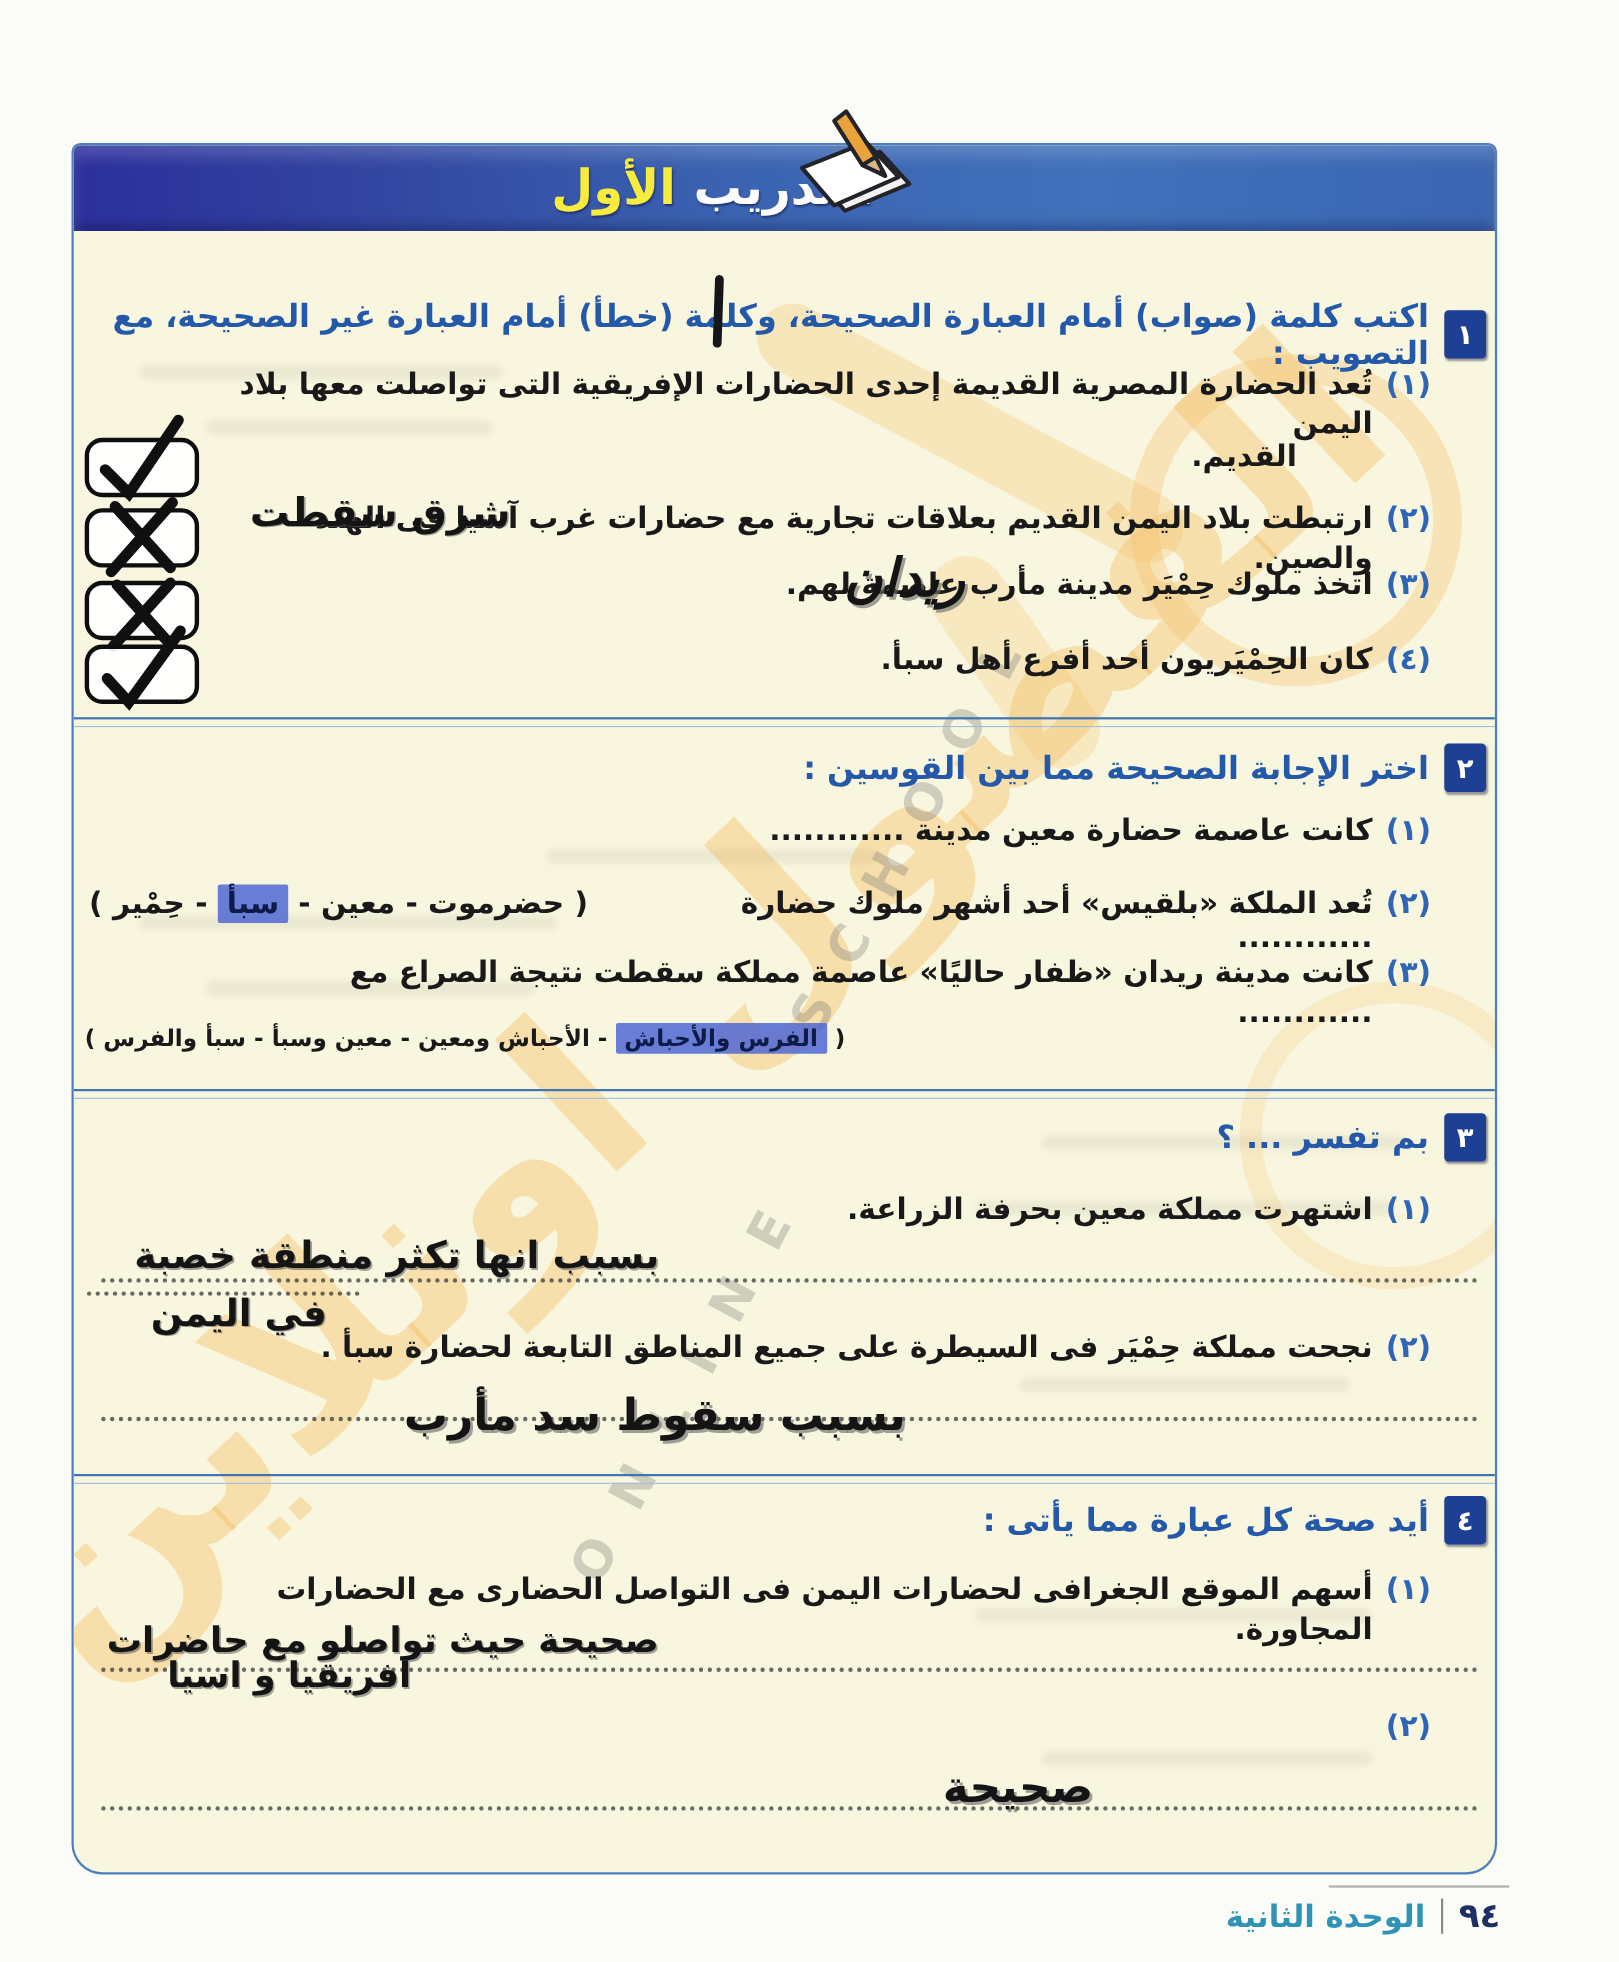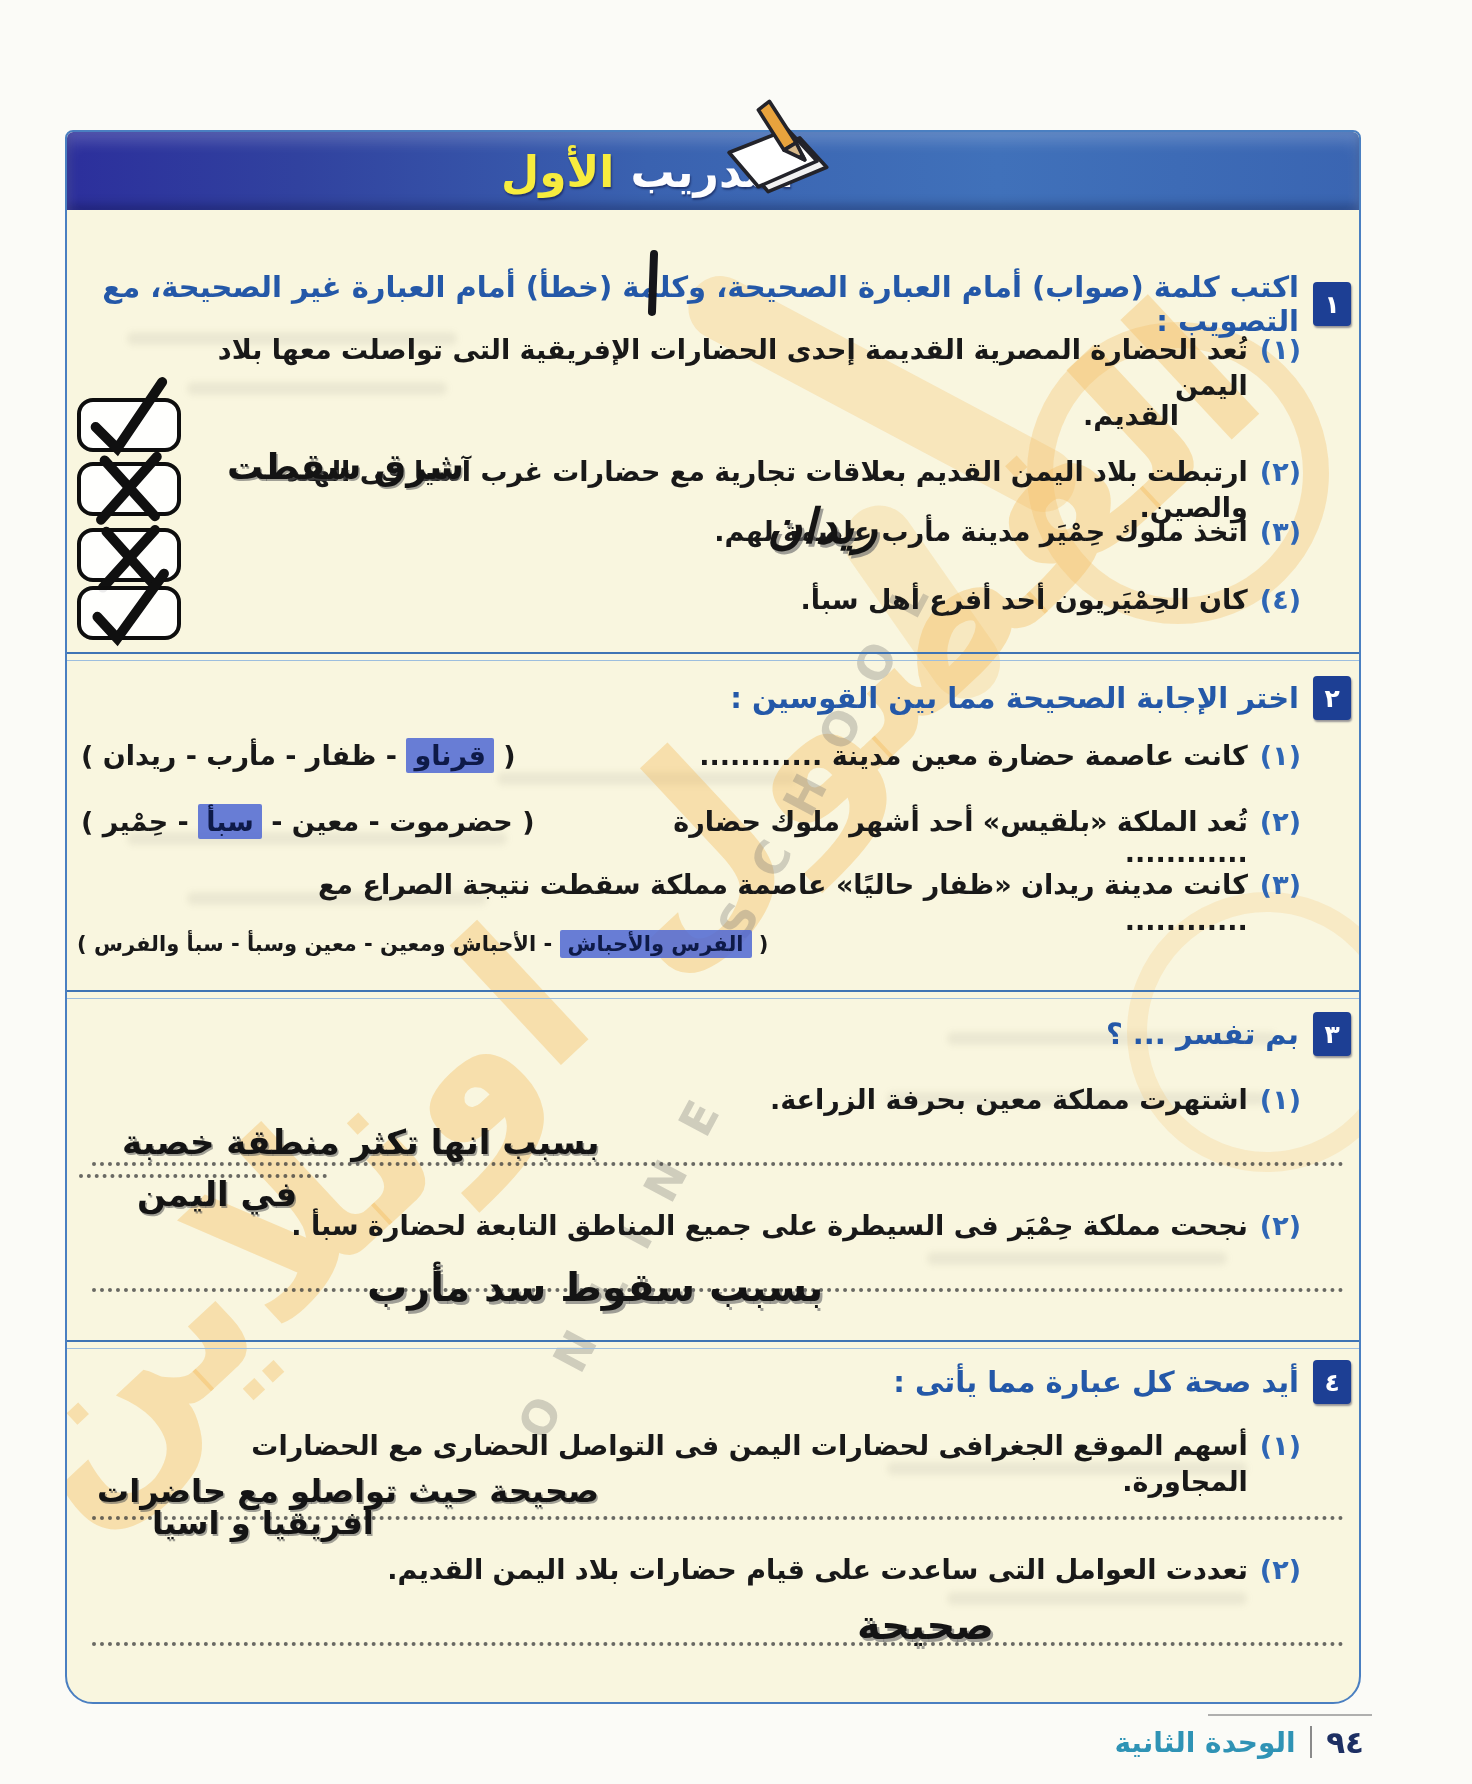--- a/index.html
+++ b/index.html
@@ -189,21 +189,20 @@
   <div class="qheader" style="top:544px;">
     <div class="qbadge">٢</div>
     <div>اختر الإجابة الصحيحة مما بين القوسين :</div>
   </div>
 
   <div class="choice-row" style="top:608px;">
     <span class="ctext">
       <span class="inum">(١)</span>
       <span>كانت عاصمة حضارة معين مدينة ............</span>
     </span>
-    <span class="opts"><span>( </span><span class="hl">قرناو</span><span> - ظفار - مأرب - ريدان )</span></span>
   </div>
 
   <div class="choice-row" style="top:674px;">
     <span class="ctext">
       <span class="inum">(٢)</span>
       <span>تُعد الملكة «بلقيس» أحد أشهر ملوك حضارة ............</span>
     </span>
     <span class="opts"><span>( حضرموت - معين - </span><span class="hl">سبأ</span><span> - حِمْير )</span></span>
   </div>
 
@@ -246,21 +245,20 @@
   <div class="qitem" style="top:1296px;">
     <span class="inum">(١)</span>
     <span>أسهم الموقع الجغرافى لحضارات اليمن فى التواصل الحضارى مع الحضارات المجاورة.</span>
   </div>
   <div class="hw" style="top:1340px;left:30px;font-size:32px;">صحيحة حيث تواصلو مع حاضرات</div>
   <div class="dots" style="top:1384px;left:25px;right:15px;"></div>
   <div class="hw" style="top:1372px;left:85px;font-size:32px;">افريقيا و اسيا</div>
 
   <div class="qitem" style="top:1420px;">
     <span class="inum">(٢)</span>
-    <span>تعددت العوامل التى ساعدت على قيام حضارات بلاد اليمن القديم.</span>
   </div>
   <div class="dots" style="top:1510px;left:25px;right:15px;"></div>
   <div class="hw hw-big" style="top:1470px;left:790px;font-size:40px;">صحيحة</div>
 
 </div>
 
 <svg class="pencil-icon" viewBox="0 0 120 100">
   <g stroke="#23232a" stroke-width="3" stroke-linejoin="round">
     <path d="M34 54 L82 36 L104 60 L56 80 Z" fill="#f2f2f2"></path>
     <path d="M24 48 L72 29 L96 55 L48 76 Z" fill="#ffffff"></path>

